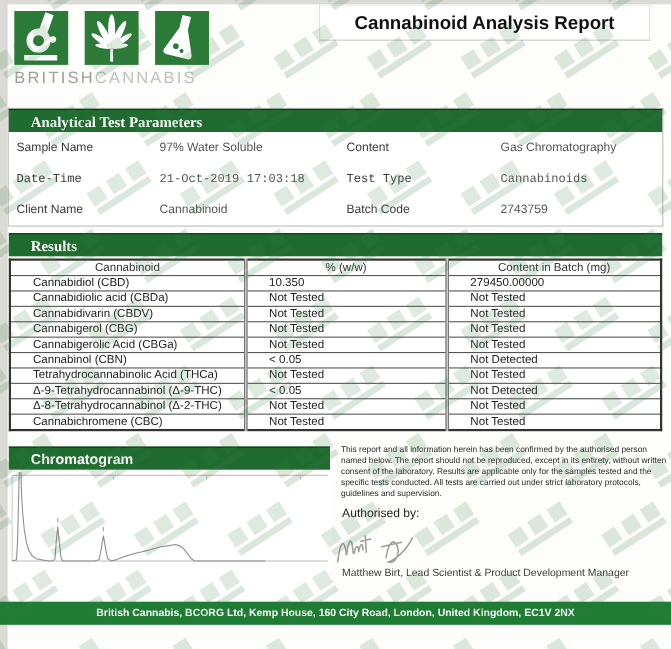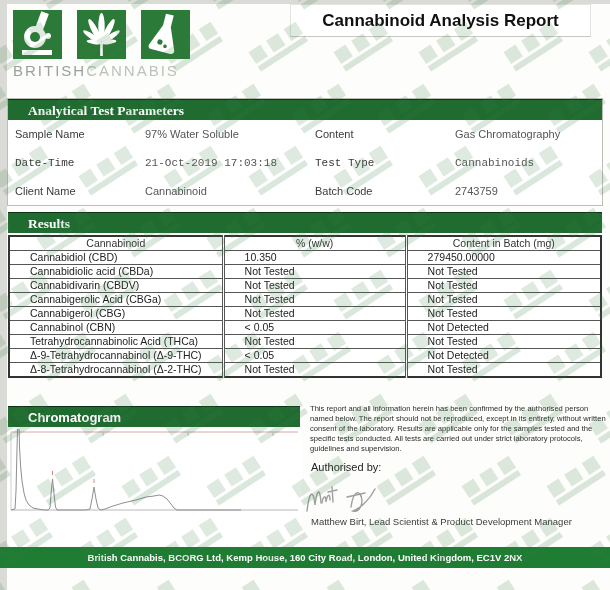--- a/index.html
+++ b/index.html
@@ -161,46 +161,51 @@
           <td>Cannabidiolic acid (CBDa)</td>
           <td class="c2">Not Tested</td>
           <td class="c3">Not Tested</td>
         </tr>
     <tr>
           <td>Cannabidivarin (CBDV)</td>
           <td class="c2">Not Tested</td>
           <td class="c3">Not Tested</td>
         </tr>
     <tr>
+          <td>Cannabigerol (CBG)</td>
+          <td class="c2">Not Tested</td>
+          <td class="c3">Not Tested</td>
+        </tr>
+    <tr>
           <td>Cannabigerolic Acid (CBGa)</td>
-          <td class="c2">Not Tested</td>
-          <td class="c3">Not Tested</td>
-        </tr>
-    <tr>
-          <td>Cannabigerol (CBG)</td>
           <td class="c2">Not Tested</td>
           <td class="c3">Not Tested</td>
         </tr>
     <tr>
           <td>Cannabinol (CBN)</td>
           <td class="c2">&lt; 0.05</td>
           <td class="c3">Not Detected</td>
         </tr>
     <tr>
           <td>Tetrahydrocannabinolic Acid (THCa)</td>
           <td class="c2">Not Tested</td>
           <td class="c3">Not Tested</td>
         </tr>
     <tr>
           <td>Δ-9-Tetrahydrocannabinol (Δ-9-THC)</td>
           <td class="c2">&lt; 0.05</td>
           <td class="c3">Not Detected</td>
         </tr>
     <tr>
           <td>Δ-8-Tetrahydrocannabinol (Δ-2-THC)</td>
+          <td class="c2">Not Tested</td>
+          <td class="c3">Not Tested</td>
+        </tr>
+    <tr>
+          <td>Cannabichromene (CBC)</td>
           <td class="c2">Not Tested</td>
           <td class="c3">Not Tested</td>
         </tr>
   </tbody>
     </table>
 
   <div class="abs green-bar" id="chrom-bar">
     <span>Chromatogram</span>
   </div>
   <div class="abs" id="chrom-plot">

